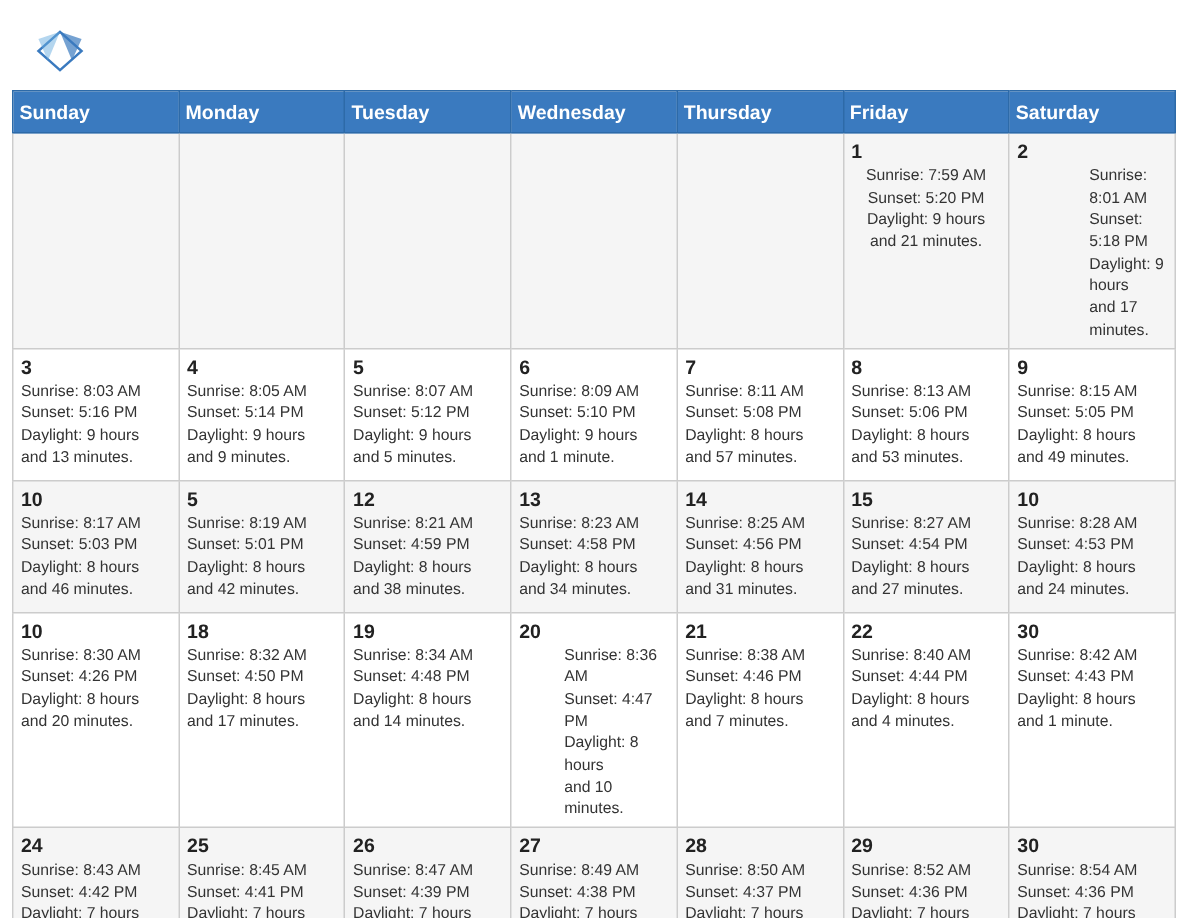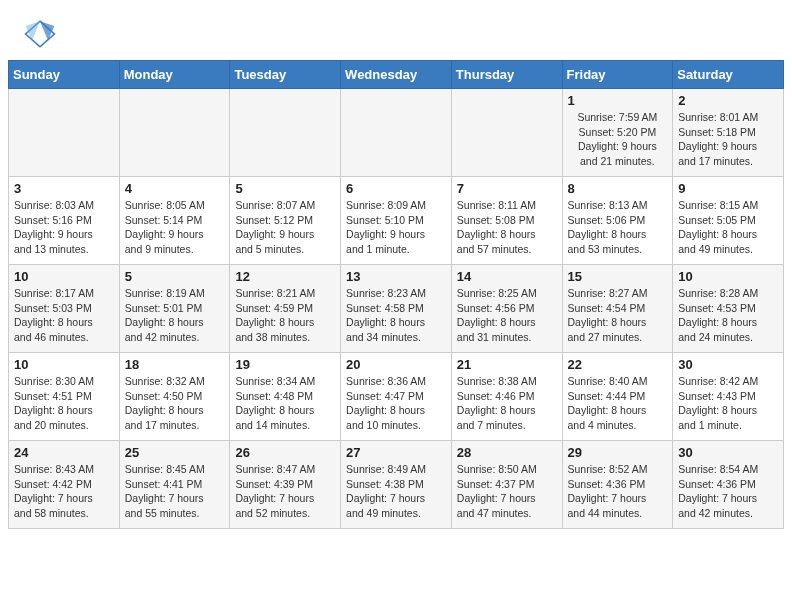--- a/index.html
+++ b/index.html
@@ -140,21 +140,21 @@
           <td class="empty"></td>
           <td>
             <div class="day-number">1</div>
             <div class="day-info" style="white-space: pre-line; text-align: center;">Sunrise: 7:59 AM
 Sunset: 5:20 PM
 Daylight: 9 hours
 and 21 minutes.</div>
           </td>
           <td>
             <div class="day-number">2</div>
-            <div class="day-info" style="white-space: pre-line;">Sunrise: 8:01 AM
+            <div class="day-info" style="white-space: pre-line; margin-left: 48px;">Sunrise: 8:01 AM
 Sunset: 5:18 PM
 Daylight: 9 hours
 and 17 minutes.</div>
           </td>
         </tr>
         <tr>
           <td>
             <div class="day-number">3</div>
             <div class="day-info" style="white-space: pre-line;">Sunrise: 8:03 AM
 Sunset: 5:16 PM
@@ -252,41 +252,41 @@
             <div class="day-info" style="white-space: pre-line;">Sunrise: 8:28 AM
 Sunset: 4:53 PM
 Daylight: 8 hours
 and 24 minutes.</div>
           </td>
         </tr>
         <tr>
           <td>
             <div class="day-number">10</div>
             <div class="day-info" style="white-space: pre-line;">Sunrise: 8:30 AM
-Sunset: 4:51 PM
+Sunset: 4:26 PM
 Daylight: 8 hours
 and 20 minutes.</div>
           </td>
           <td>
             <div class="day-number">18</div>
             <div class="day-info" style="white-space: pre-line;">Sunrise: 8:32 AM
 Sunset: 4:50 PM
 Daylight: 8 hours
 and 17 minutes.</div>
           </td>
           <td>
             <div class="day-number">19</div>
             <div class="day-info" style="white-space: pre-line;">Sunrise: 8:34 AM
 Sunset: 4:48 PM
 Daylight: 8 hours
 and 14 minutes.</div>
           </td>
           <td>
             <div class="day-number">20</div>
-            <div class="day-info" style="white-space: pre-line;">Sunrise: 8:36 AM
+            <div class="day-info" style="white-space: pre-line; margin-left: 30px;">Sunrise: 8:36 AM
 Sunset: 4:47 PM
 Daylight: 8 hours
 and 10 minutes.</div>
           </td>
           <td>
             <div class="day-number">21</div>
             <div class="day-info" style="white-space: pre-line;">Sunrise: 8:38 AM
 Sunset: 4:46 PM
 Daylight: 8 hours
 and 7 minutes.</div>

